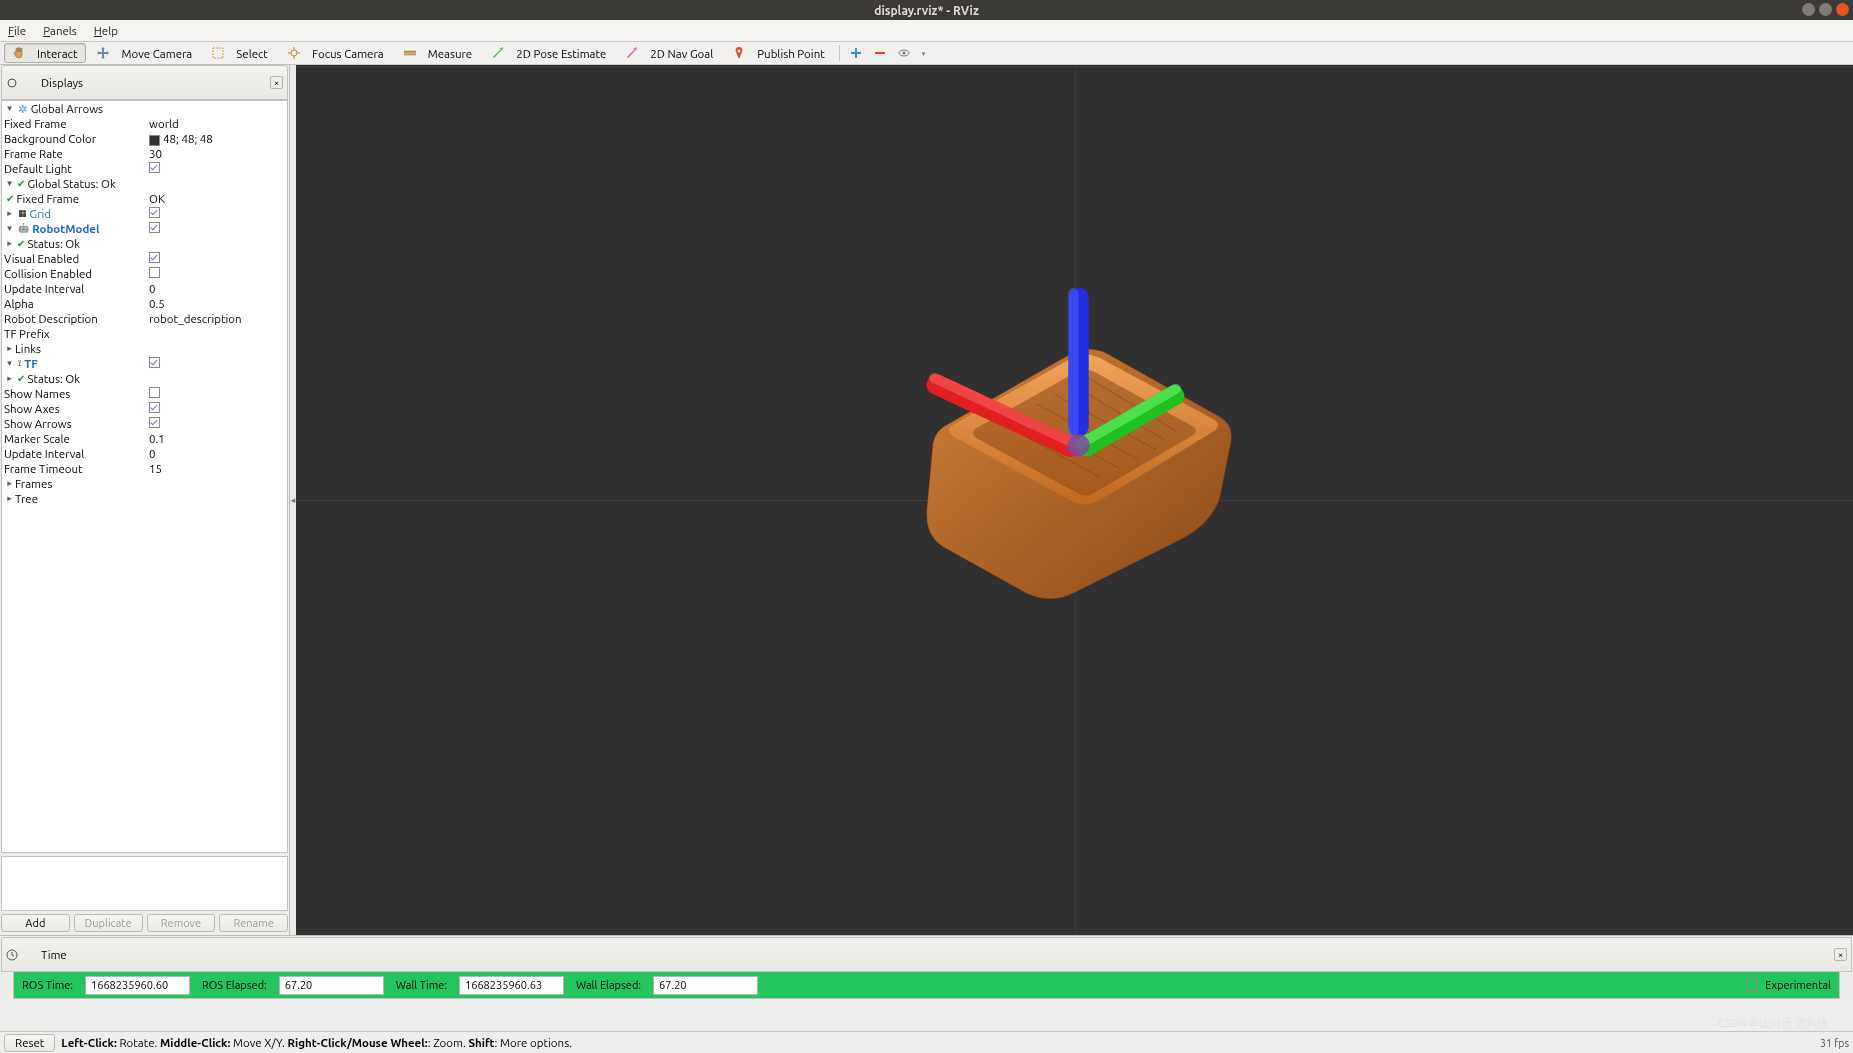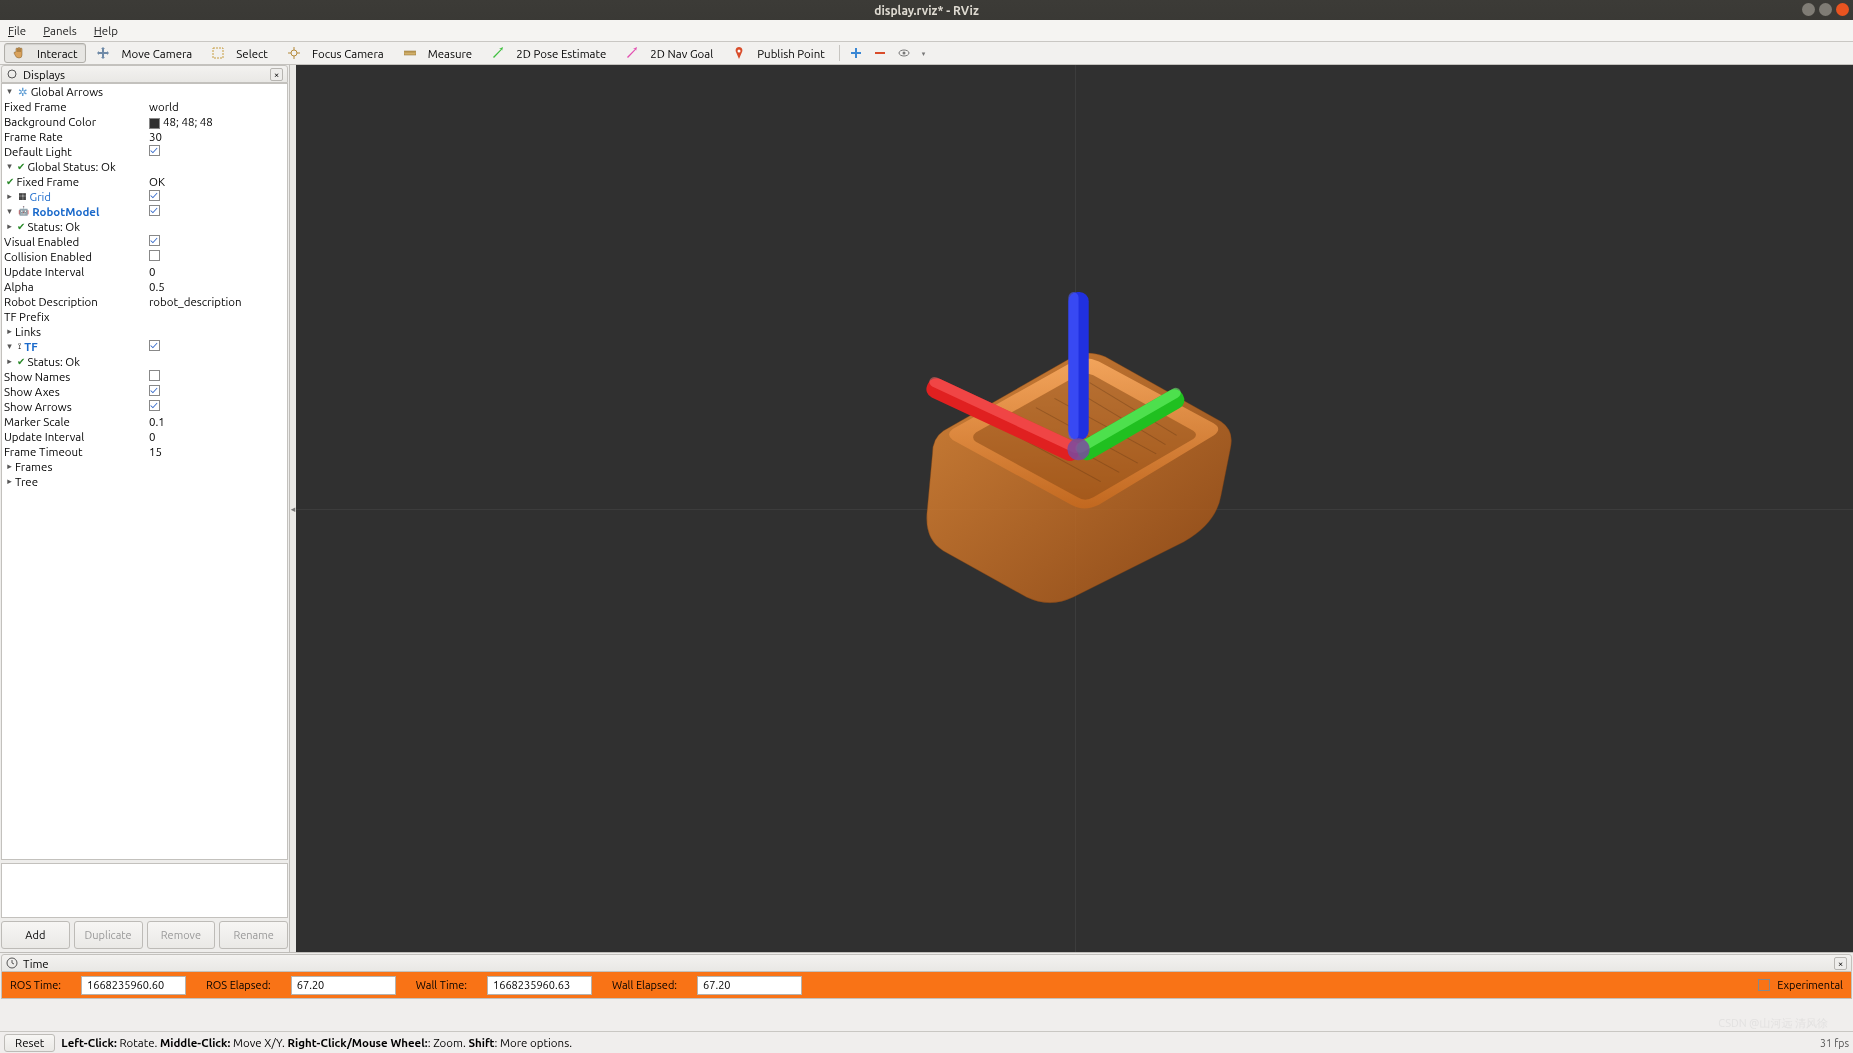--- a/index.html
+++ b/index.html
@@ -18,50 +18,50 @@
 .menubar span u { text-decoration: underline; }
 
 .toolbar { background:#f2f1ef; border-bottom:1px solid #c4c2be; height:23px; display:flex; align-items:center; padding:0 3px; gap:0; }
 .tbtn { display:flex; align-items:center; gap:12px; padding:2px 8px; border:1px solid transparent; border-radius:3px; margin:0 1px; height:20px; white-space: nowrap;}
 .tbtn.active { background:#e7e6e3; border:1px solid #b0aea9; box-shadow: inset 0 1px 1px rgba(0,0,0,.1); }
 .tsep { width:1px; height:16px; background:#c7c5c1; margin:0 4px; }
 .ticon { width:12px; height:12px; display:inline-block; }
 
 .workarea { flex:1; display:flex; min-height:0; }
 .sidebar { width:290px; display:flex; flex-direction:column; border-right:1px solid #bfbdb9; background:#eeedeb; }
-.panel-title { background:linear-gradient(#f3f2f0,#e9e8e5); border:1px solid #c3c1bd; border-radius:3px 3px 0 0; height:18px; display:flex; align-items:center; padding:0 4px; gap:5px; margin:0 1px;}
+.panel-title { background:linear-gradient(#f3f2f0,#e9e8e5); border:1px solid #c3c1bd; border-radius:3px 3px 0 0; height:35px; display:flex; align-items:center; padding:0 4px; gap:23px; margin:0 1px;}
 .panel-title .x { margin-left:auto; width:13px; height:13px; border:1px solid #b7b5b1; display:flex; align-items:center; justify-content:center; font-size:10px; background:#eeedeb; border-radius:2px;}
 .tree { flex:1; background:#fff; border:1px solid #c3c1bd; margin:0 1px; overflow:auto; font-size:11px;}
 .row { display:flex; align-items:center; height:15px; line-height:15px; }
 .arrow { width:11px; display:inline-block; text-align:center; color:#555; font-size:9px;}
 .chk { width:11px; height:11px; border:1px solid #888; display:inline-block; position:relative; margin-right:3px;}
 .chk.on::after { content:"✓"; color:#2e64c8; position:absolute; top:-3px; left:0; font-size:11px;}
 .indent1 { padding-left:11px; }
 .indent2 { padding-left:25px; }
 .link { color:#1b6acb; }
 .ok { color:#2a8a2a; font-size:10px; margin:0 2px;}
 .col2 { position:absolute; left:147px; }
 .tree .row { position:relative; padding-left:2px;}
 .swatch { width:11px; height:11px; background:#303030; border:1px solid #888; display:inline-block; vertical-align:middle; margin-right:3px;}
 
 .desc-box { height:55px; background:#fff; border:1px solid #c3c1bd; margin:3px 1px 0 1px; }
 .btn-row { display:flex; gap:4px; padding:3px 1px; }
-.btn-row button { flex:1; height:28px; border:1px solid #bdbbb7; background:linear-gradient(#f7f6f4,#eae9e6); border-radius:3px; font-size:11px;}
+.btn-row button { flex:1; height:18px; border:1px solid #bdbbb7; background:linear-gradient(#f7f6f4,#eae9e6); border-radius:3px; font-size:11px;}
 .btn-row button:disabled { color:#999; }
 
 .viewport { flex:1; background:#303030; position:relative; overflow:hidden; }
 .gridline-h { position:absolute; left:0; right:0; height:1px; background:#3c3c3c; }
 .gridline-v { position:absolute; top:0; bottom:0; width:1px; background:#3c3c3c; }
 .model { position:absolute; }
 .splitter { width:6px; background:#eae9e6; display:flex; align-items:center; justify-content:center; }
 .splitter::after { content:"◂"; font-size:9px; color:#777;}
 
 .timepanel { border-top:1px solid #bfbdb9; background:#eeedeb; }
 .timepanel .panel-title { margin:1px 1px 0 1px; border-radius:3px 3px 0 0;}
-.timebody { display:flex; align-items:center; gap:20px; padding:4px 8px; background:#f97316; border:1px solid #c3c1bd; border-top:none; margin:0 1px; height:27px;}
+.timebody { display:flex; align-items:center; gap:12px; padding:4px 8px; background:#22c55e; border:1px solid #c3c1bd; border-top:none; margin:0 13px; height:27px;}
 .timebody label { font-size:11px;}
 .timebody input[type=text] { height:19px; border:1px solid #b5b3af; background:#fff; padding:0 5px; font-size:11px; width:105px;}
 .timebody .exp { margin-left:auto; display:flex; align-items:center; gap:4px;}
 .timebody .chk { width:12px; height:12px; }
 
 .statusbar { display:flex; align-items:center; height:22px; background:#f0eeed; border-top:1px solid #c9c7c3; padding:0 4px; gap:6px; font-size:11px;margin-top:32px;}
 .statusbar button { height:18px; padding:0 10px; border:1px solid #bdbbb7; background:linear-gradient(#f7f6f4,#eae9e6); border-radius:3px;}
 .statusbar .right { margin-left:auto; color:#555; font-size:10.5px;}
 .watermark { position:absolute; right:25px; bottom:22px; color:rgba(200,200,200,.35); font-size:11px; pointer-events:none;}
 svg { display:block; }

